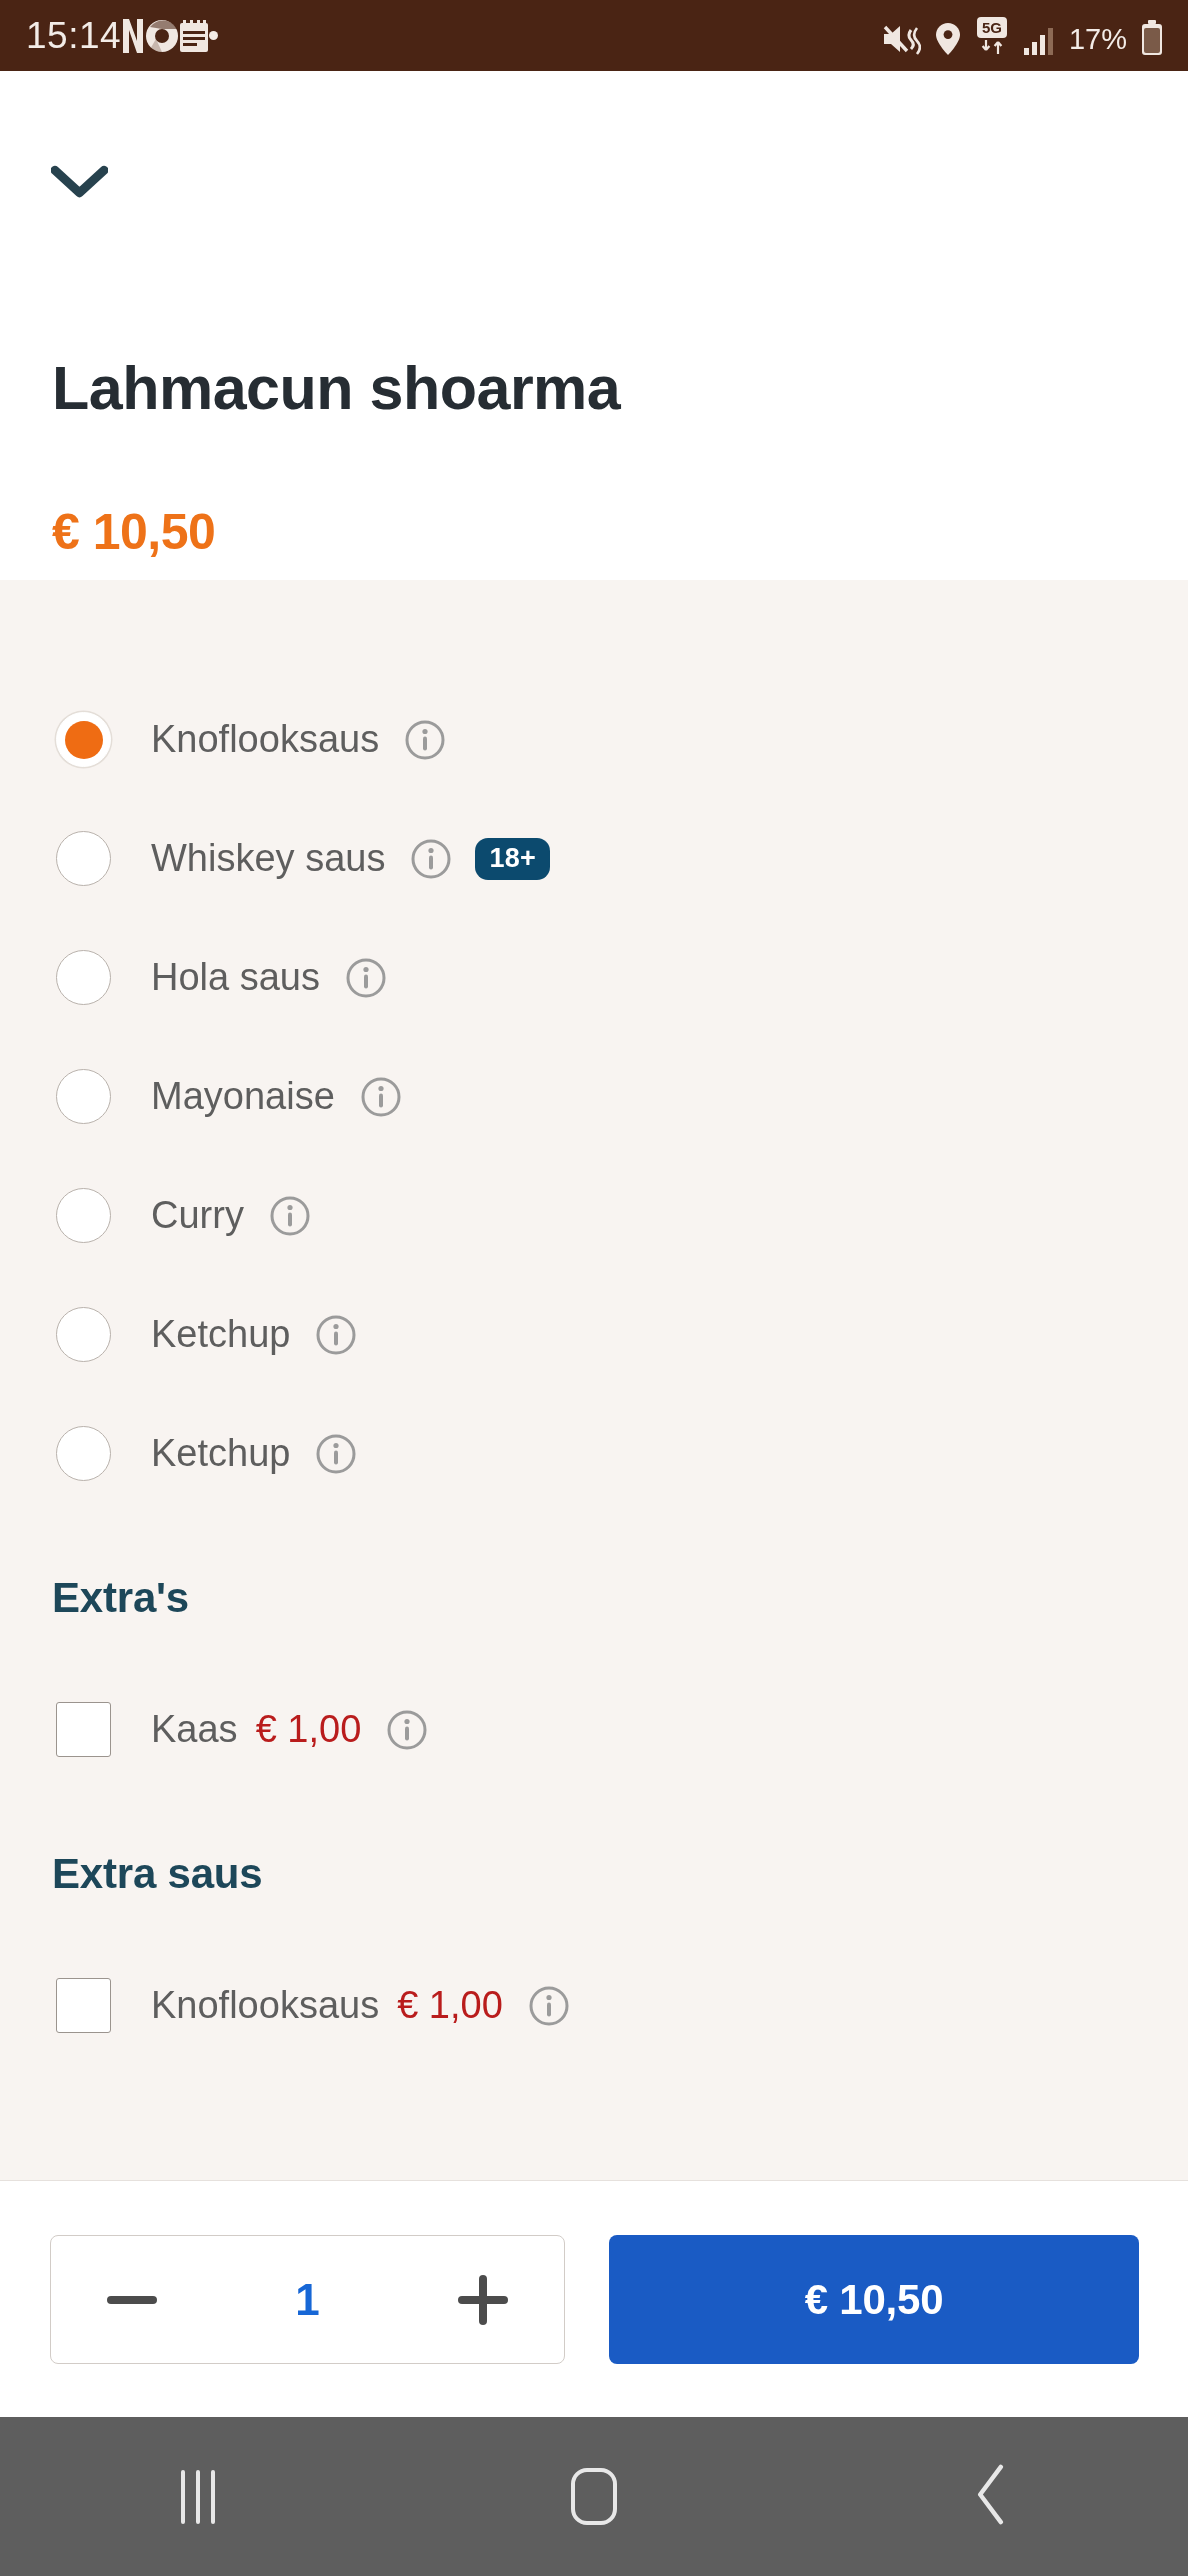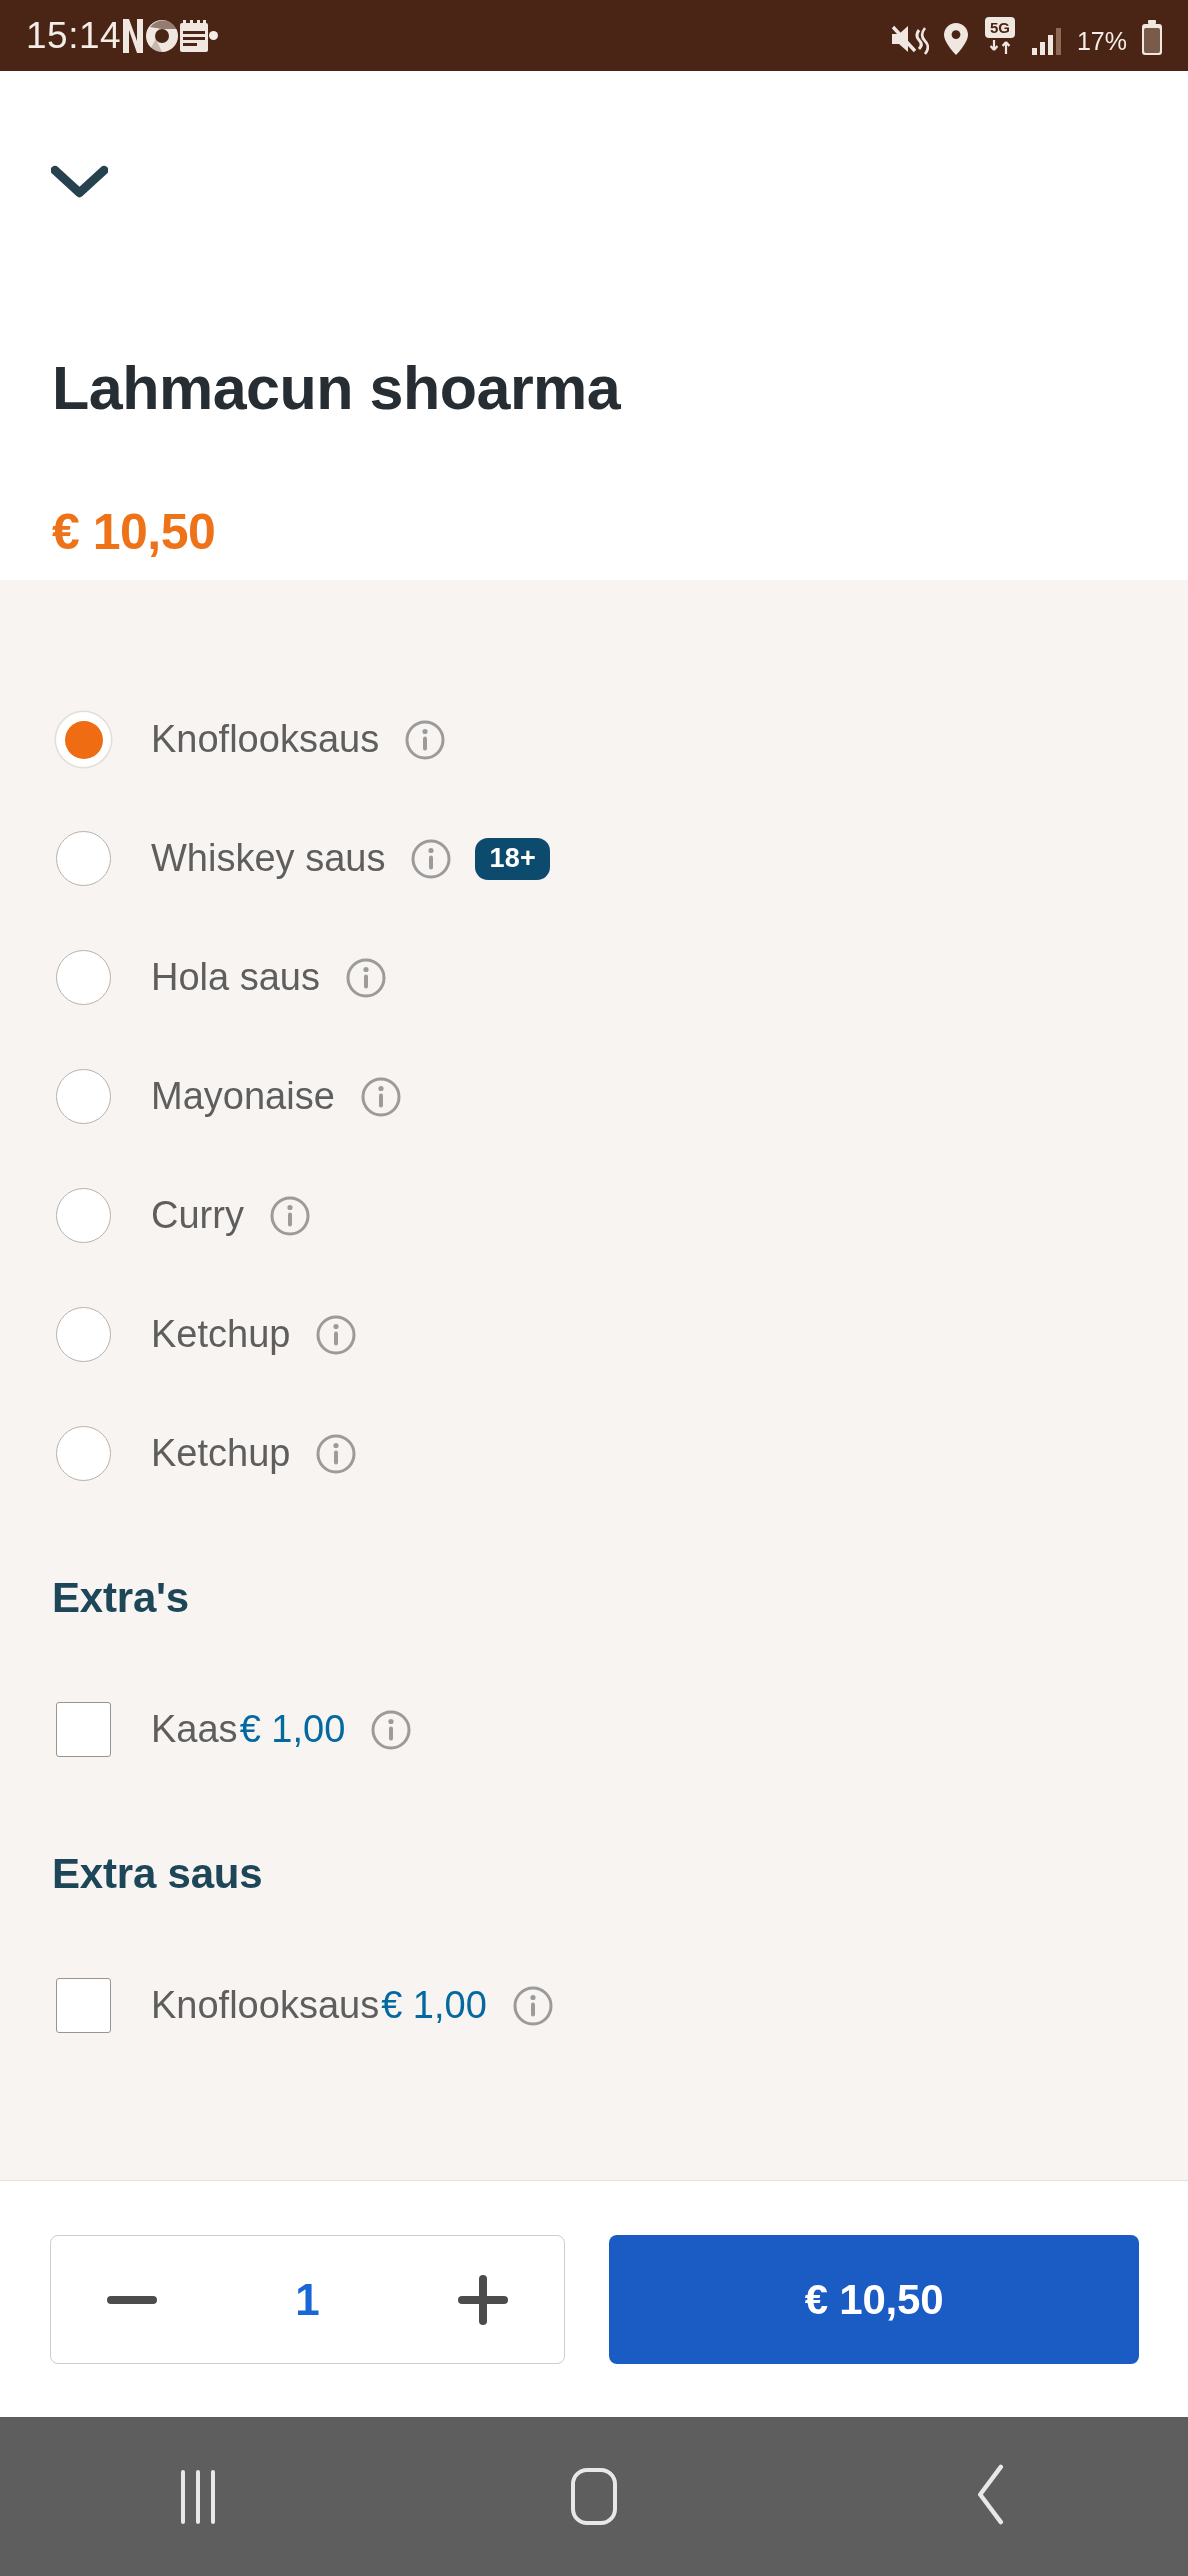--- a/index.html
+++ b/index.html
@@ -17,21 +17,21 @@
     background: #4a2414;
     display: flex; align-items: center; justify-content: space-between;
     padding: 0 26px;
   }
   .sb-left { display: flex; align-items: center; }
   .sb-right { display: flex; align-items: flex-end; gap: 14px; }
   .sb-time {
     color: #f3ece7; font-size: 37px; font-weight: 400;
     letter-spacing: 0.5px; font-family: "Liberation Sans", sans-serif;
   }
-  .sb-pct { color: #f3ece7; font-size: 25px; }
+  .sb-pct { color: #f3ece7; font-size: 29px; }
   .sb-ico { display: inline-flex; align-items: center; justify-content: center; }
   .sb-ico svg { display: block; }
   .sb-dot { width: 9px; height: 9px; border-radius: 50%; background: #f3ece7; }
 
   
   .header {
     position: absolute; top: 71px; left: 0; width: 1189px; height: 508px;
     background: #ffffff;
   }
   .collapse-btn {
@@ -80,21 +80,21 @@
   .checkbox {
     width: 55px; height: 55px; border-radius: 3px;
     background: #ffffff; border: 1.5px solid #9b948e;
     flex: 0 0 auto;
   }
   .opt-label {
     margin-left: 40px; font-size: 38px; color: #5e5e5e;
     font-weight: 400; white-space: nowrap;
   }
   .opt-price {
-    margin-left: 2px; font-size: 38px; color: #0369a1; font-weight: 400;
+    margin-left: 18px; font-size: 38px; color: #b91c1c; font-weight: 400;
     white-space: nowrap;
   }
   .info-ico {
     margin-left: 24px; flex: 0 0 auto;
     display: inline-flex; align-items: center; justify-content: center;
     cursor: pointer;
   }
   .badge-18 {
     margin-left: 22px; background: #0c4a6e; color: #ffffff;
     font-size: 27px; font-weight: 700; border-radius: 13px;

